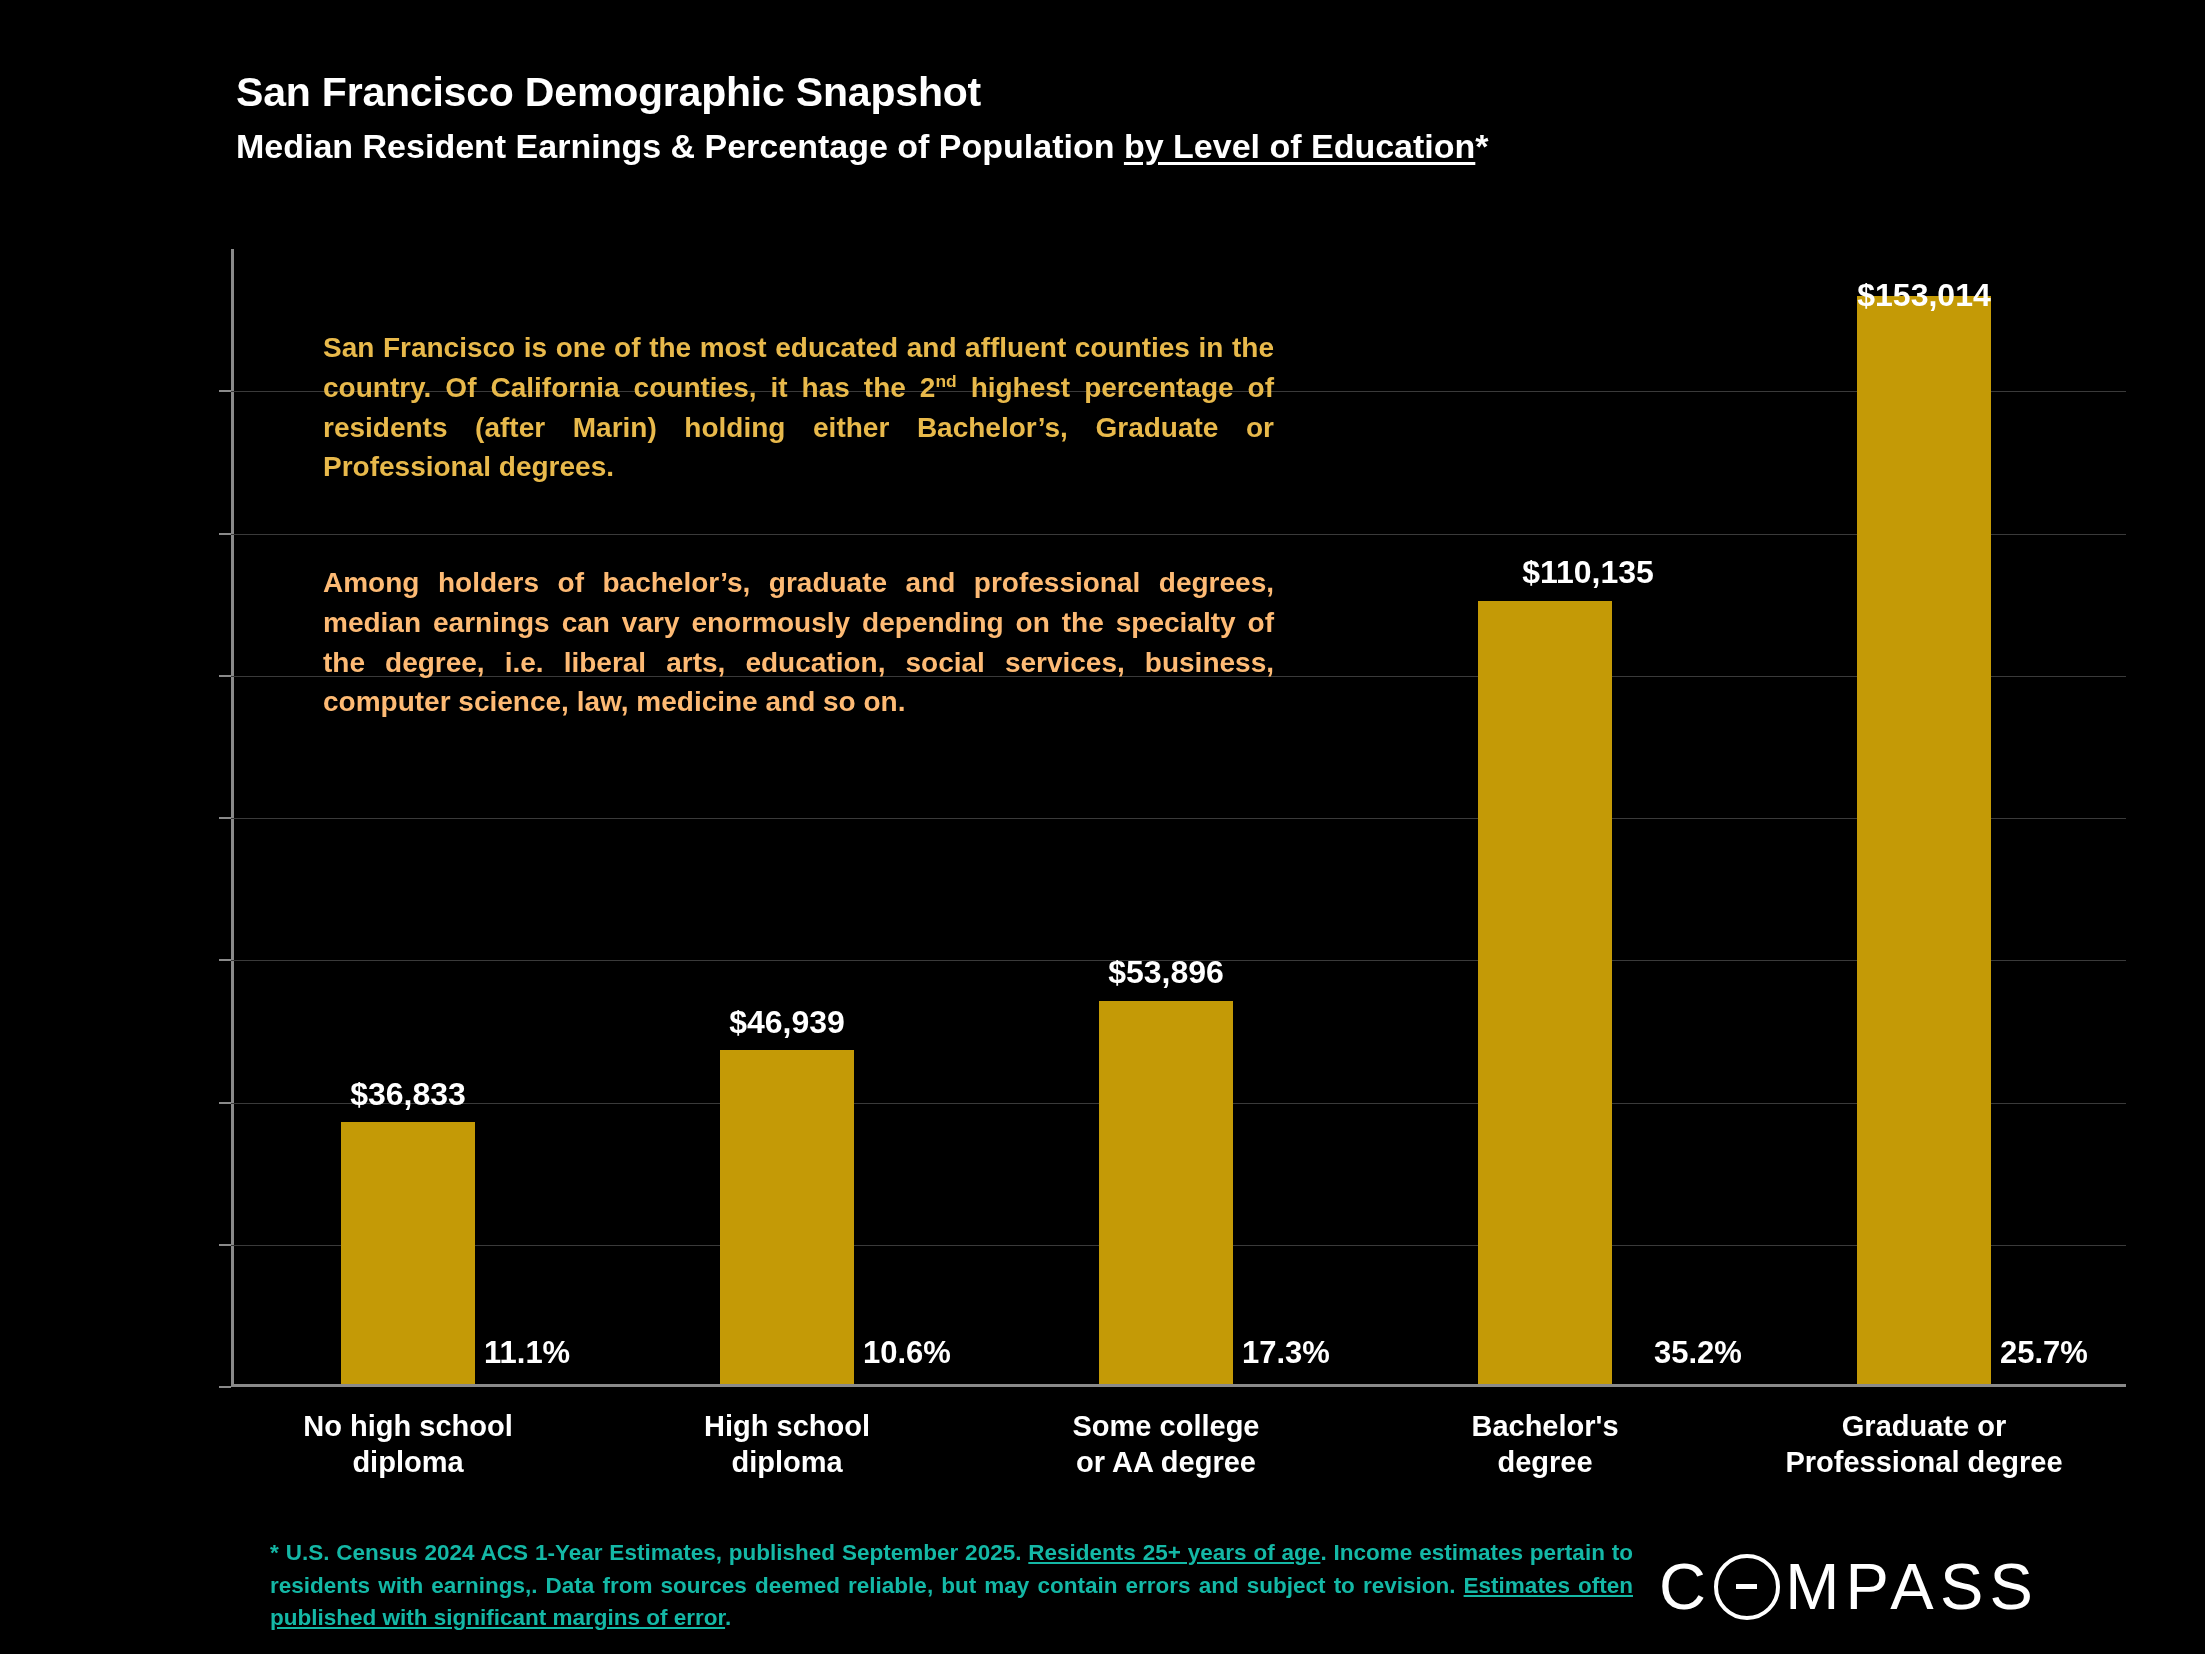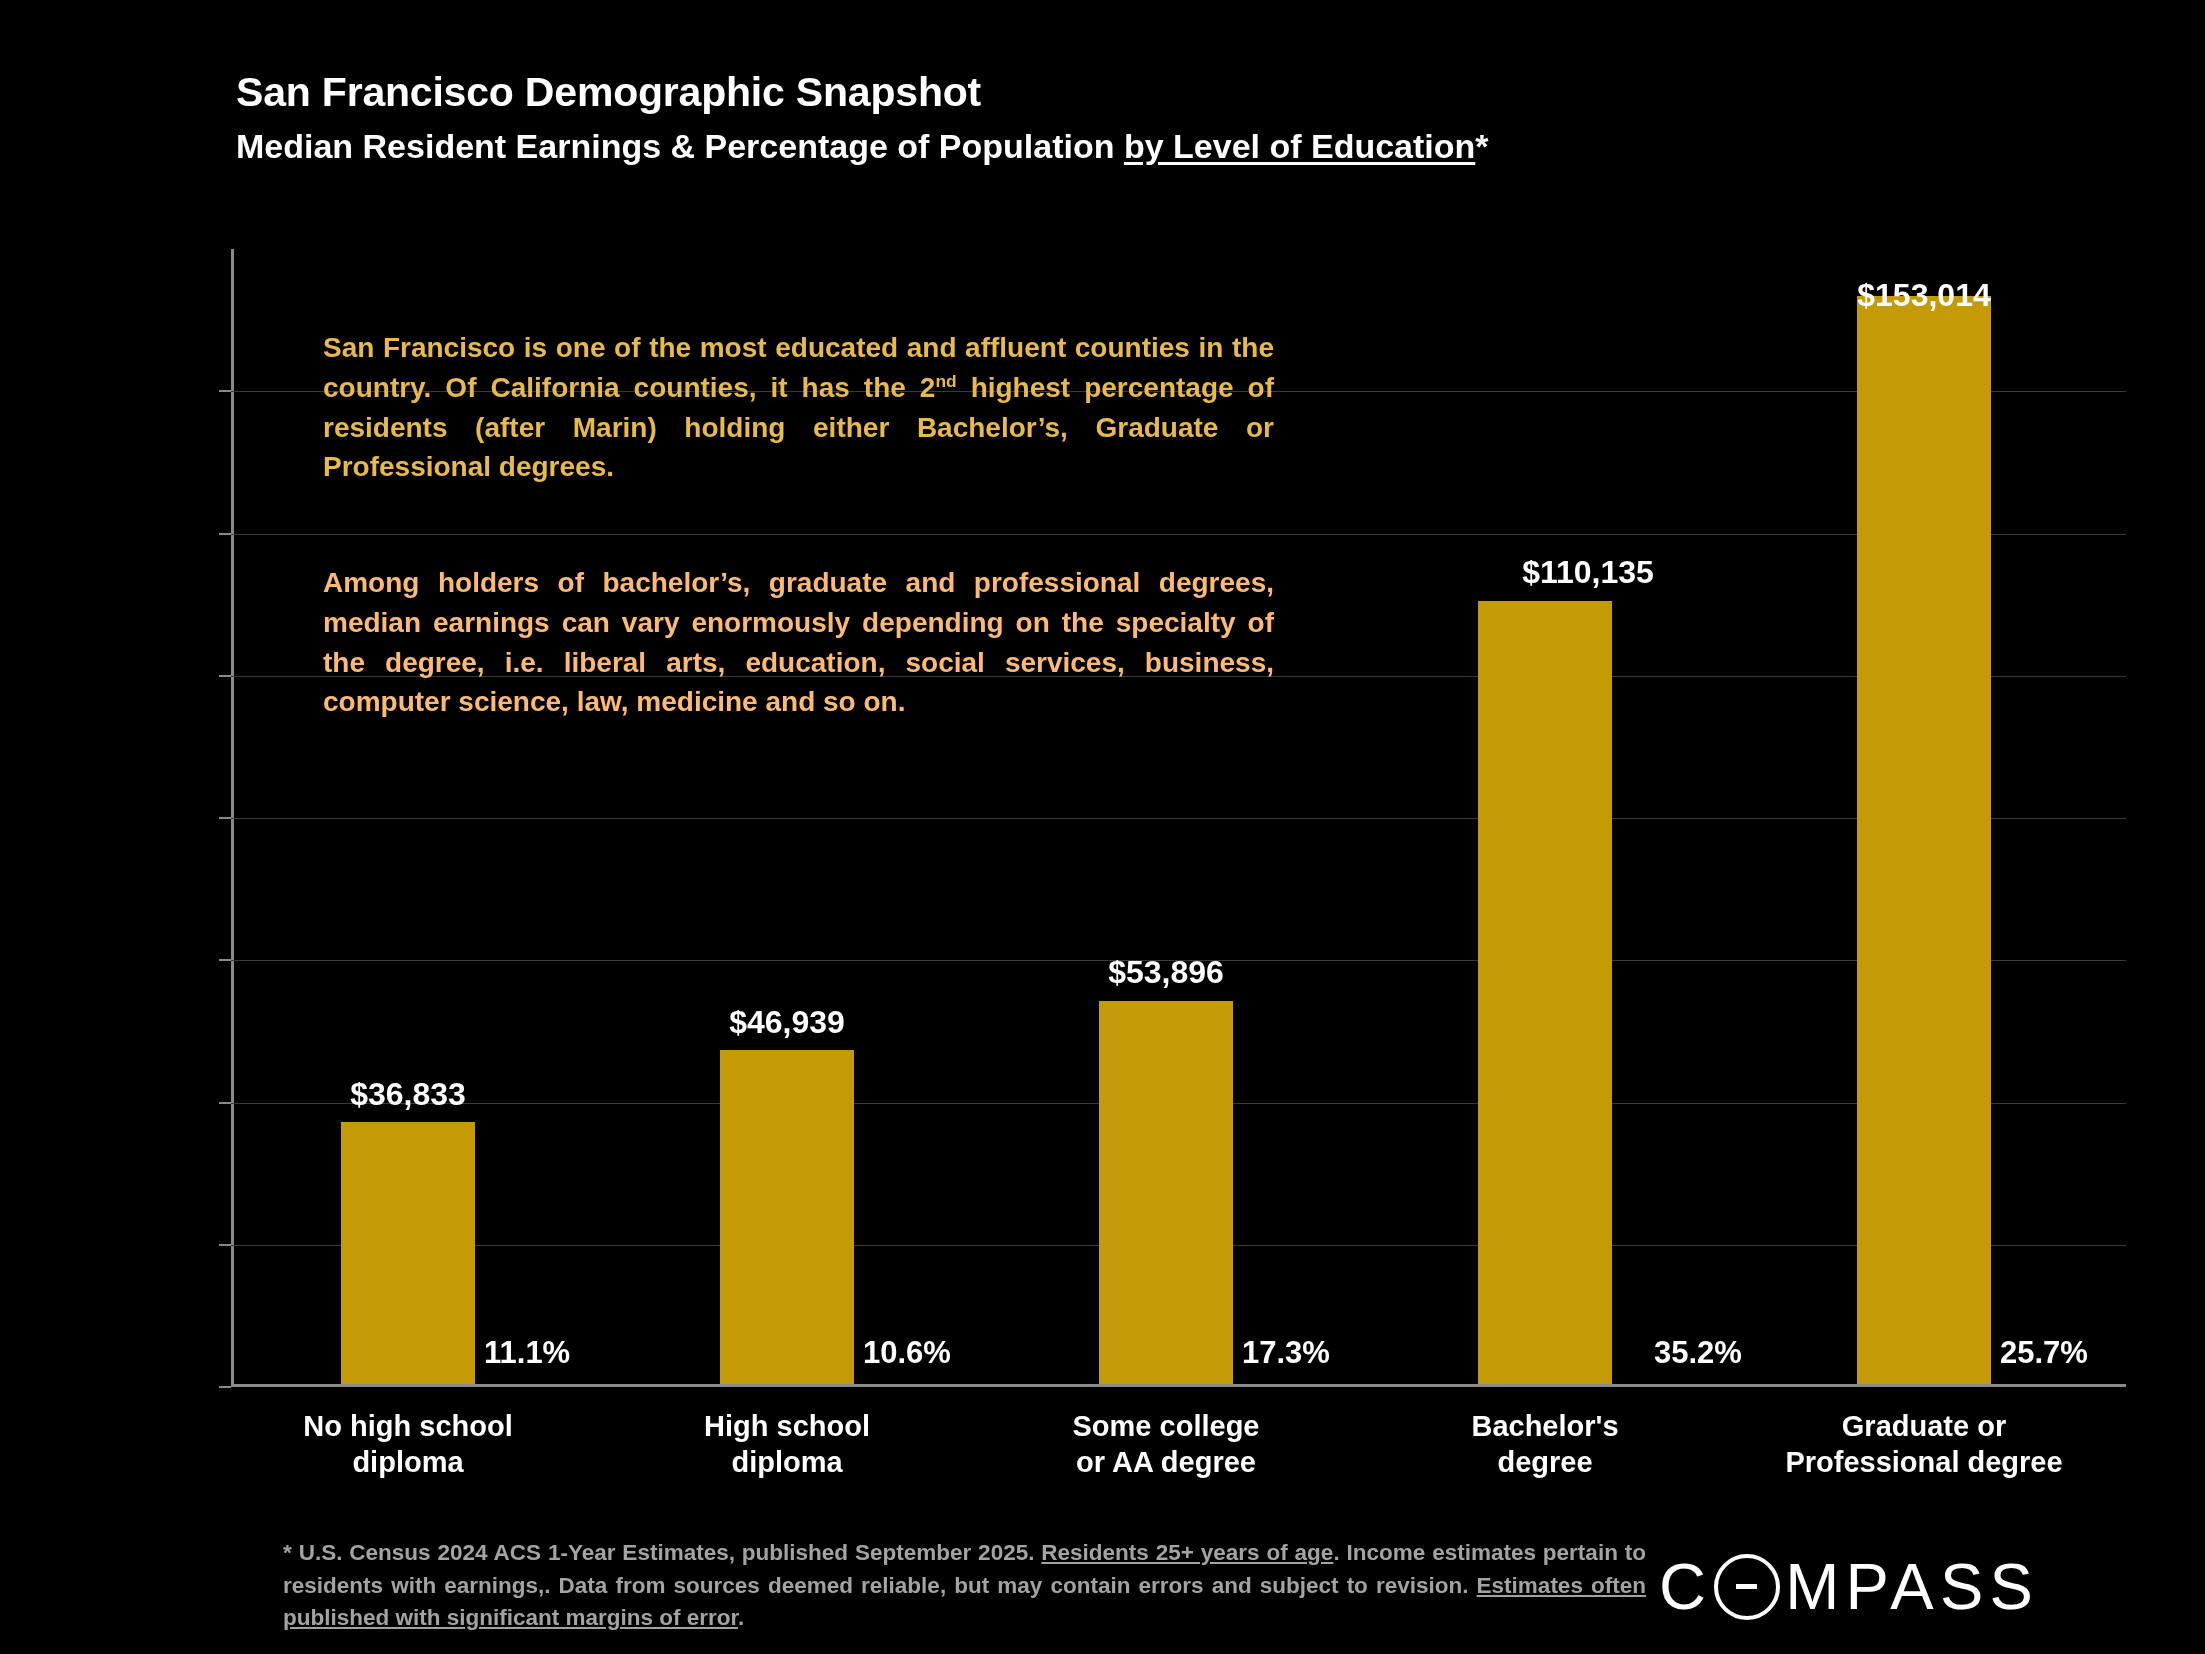--- a/index.html
+++ b/index.html
@@ -143,29 +143,29 @@
     color: #fdba74;
   }
   .note sup {
     font-size: 0.62em;
     vertical-align: super;
   }
 
   
   .footnote {
     position: absolute;
-    left: 283px;
+    left: 270px;
     top: 1537px;
     width: 1363px;
     font-size: 22.5px;
     font-weight: bold;
     line-height: 1.45;
     text-align: justify;
     text-justify: inter-word;
-    color: #a3a3a3;
+    color: #14b8a6;
   }
   .footnote u { text-decoration: underline; }
 
   
   .logo {
     position: absolute;
     left: 1659px;
     top: 1549px;
     display: flex;
     align-items: center;

